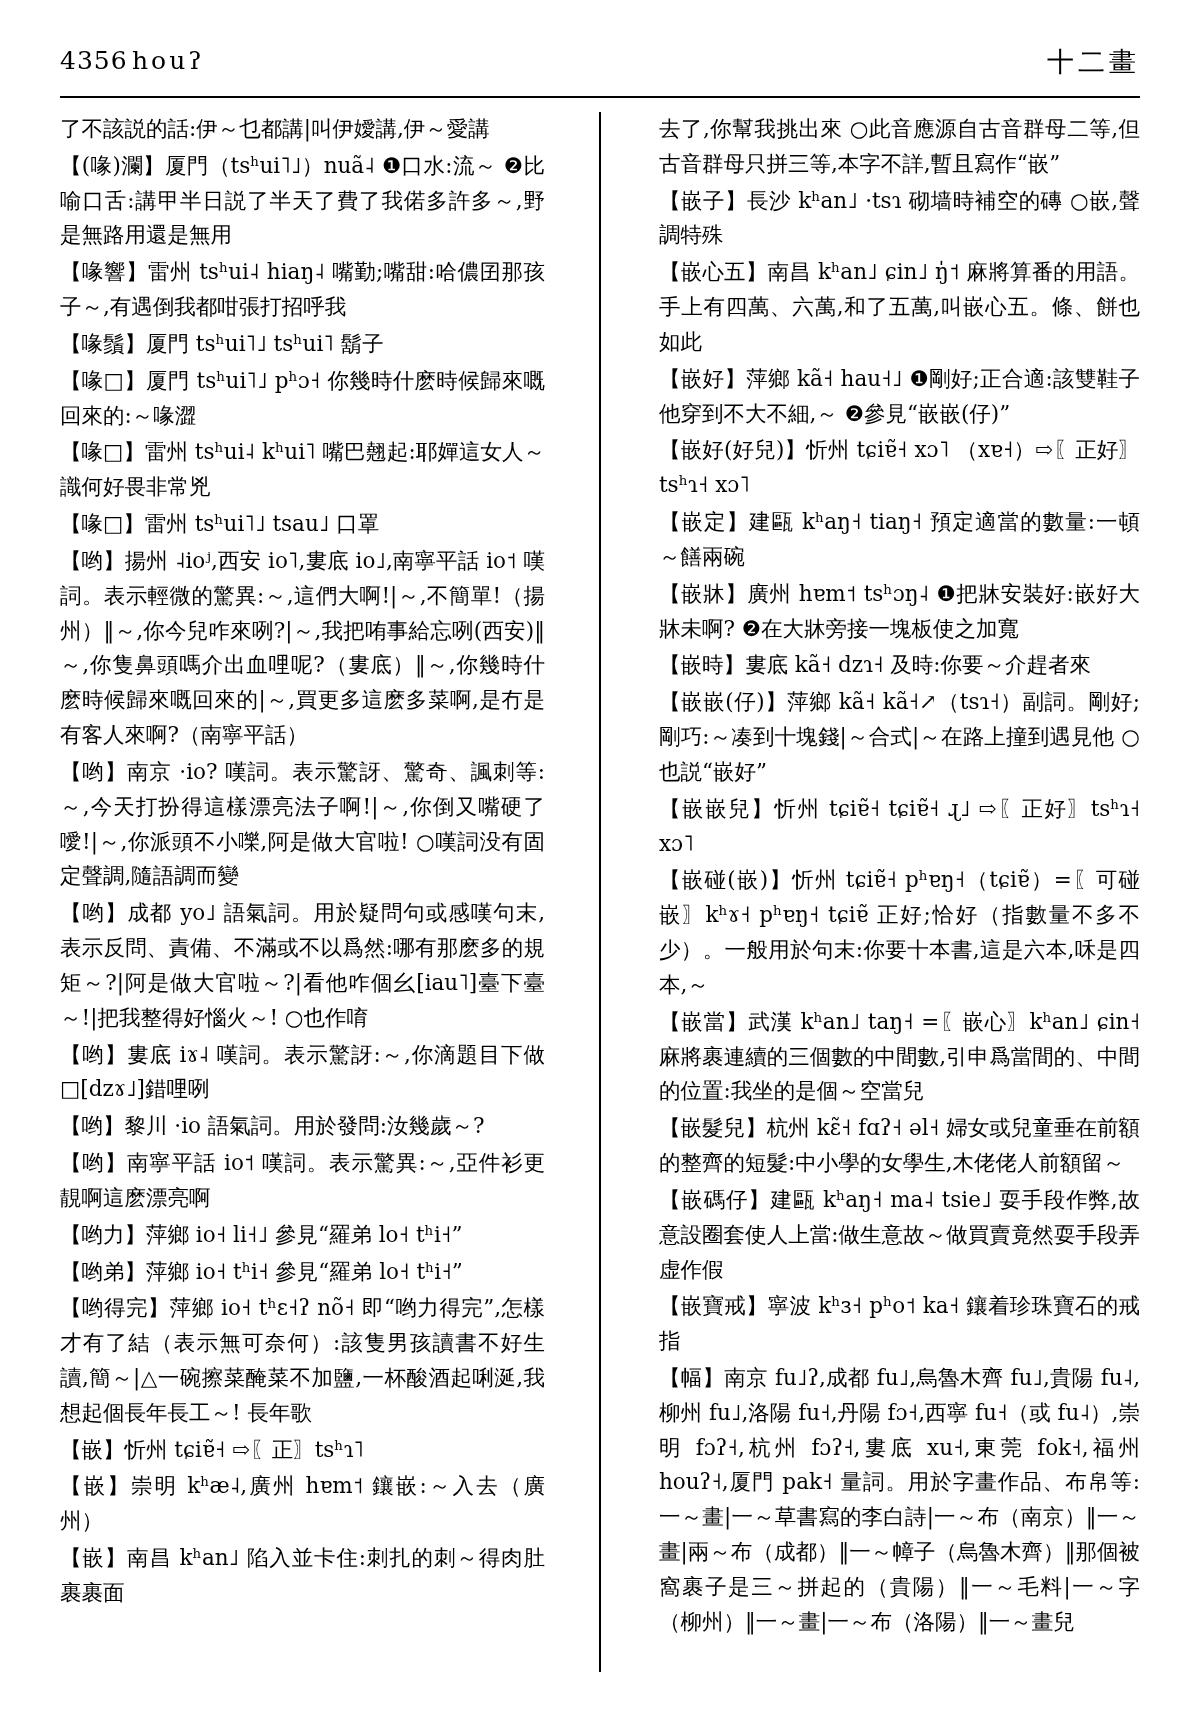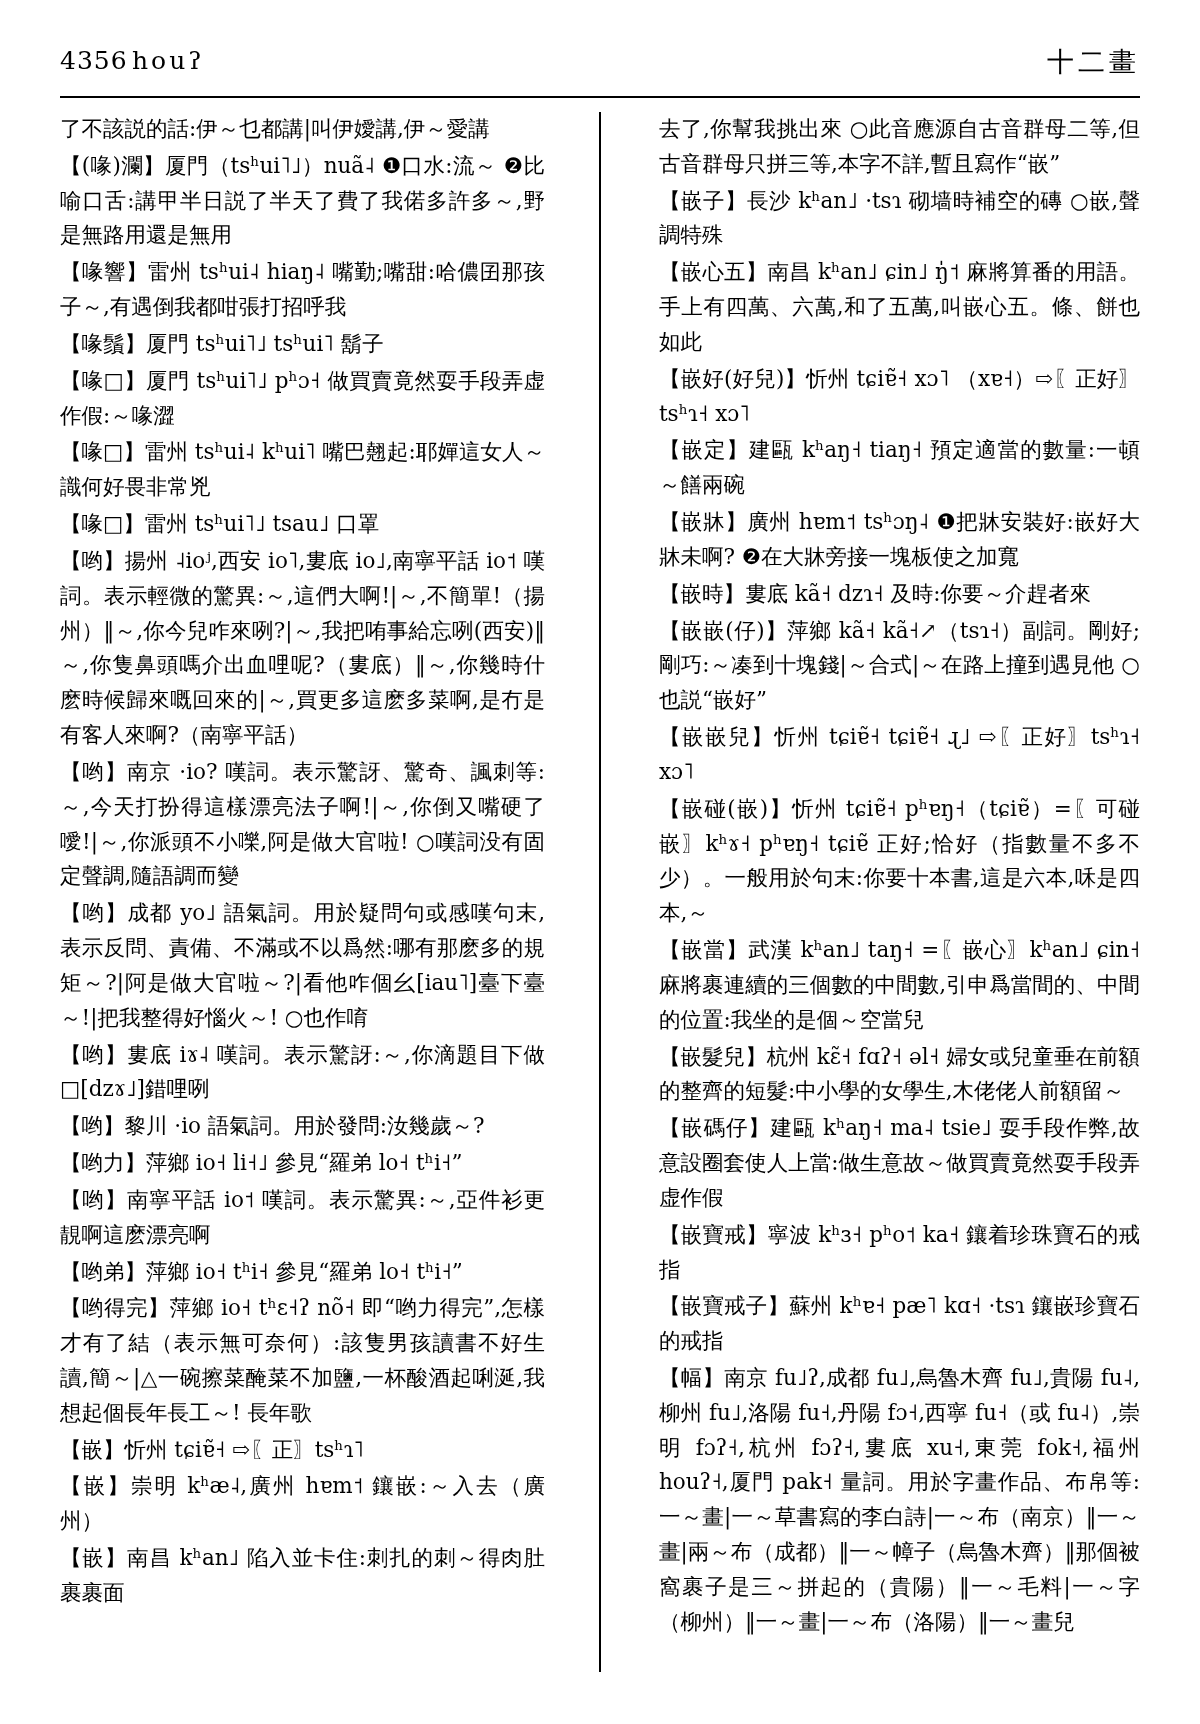--- a/index.html
+++ b/index.html
@@ -102,51 +102,51 @@
     <div class="section-head">十二畫</div>
   </div>
   <div class="rule"></div>
 
   <div class="columns">
     <div class="col col-left">
       <div class="entry">了不該説的話:伊～乜都講|叫伊嬡講,伊～愛講</div>
       <div class="entry">【(喙)瀾】厦門（tsʰui˥˩）nuã˨ ❶口水:流～ ❷比喻口舌:講甲半日説了半天了費了我偌多許多～,野是無路用還是無用</div>
       <div class="entry">【喙響】雷州 tsʰui˨ hiaŋ˨ 嘴勤;嘴甜:哈儂囝那孩子～,有遇倒我都咁張打招呼我</div>
       <div class="entry">【喙鬚】厦門 tsʰui˥˩ tsʰui˥ 鬍子</div>
-      <div class="entry">【喙□】厦門 tsʰui˥˩ pʰɔ˧ 做買賣竟然耍手段弄虚作假:～喙澀</div>
+      <div class="entry">【喙□】厦門 tsʰui˥˩ pʰɔ˧ 你幾時什麽時候歸來嘅回來的:～喙澀</div>
       <div class="entry">【喙□】雷州 tsʰui˨ kʰui˥ 嘴巴翹起:耶嬋這女人～識何好畏非常兇</div>
       <div class="entry">【喙□】雷州 tsʰui˥˩ tsau˩ 口罩</div>
       <div class="entry">【哟】揚州 ˨ioʲ,西安 io˥,婁底 io˩,南寧平話 io˦ 嘆詞。表示輕微的驚異:～,這們大啊!|～,不簡單!（揚州）‖～,你今兒咋來咧?|～,我把哊事給忘咧(西安)‖～,你隻鼻頭嗎介出血哩呢?（婁底）‖～,你幾時什麽時候歸來嘅回來的|～,買更多這麽多菜啊,是冇是有客人來啊?（南寧平話）</div>
       <div class="entry">【哟】南京 ·io? 嘆詞。表示驚訝、驚奇、諷刺等:～,今天打扮得這樣漂亮法子啊!|～,你倒又嘴硬了噯!|～,你派頭不小嚛,阿是做大官啦! ○嘆詞没有固定聲調,隨語調而變</div>
       <div class="entry">【哟】成都 yo˩ 語氣詞。用於疑問句或感嘆句末,表示反問、責備、不滿或不以爲然:哪有那麽多的規矩～?|阿是做大官啦～?|看他咋個幺[iau˥]臺下臺～!|把我整得好惱火～! ○也作唷</div>
       <div class="entry">【哟】婁底 iɤ˨ 嘆詞。表示驚訝:～,你滴題目下做□[dzɤ˩]錯哩咧</div>
       <div class="entry">【哟】黎川 ·io 語氣詞。用於發問:汝幾歲～?</div>
+      <div class="entry">【哟】南寧平話 io˦ 嘆詞。表示驚異:～,亞件衫更靚啊這麽漂亮啊</div>
       <div class="entry">【哟力】萍鄉 io˧ li˧˩ 參見“羅弟 lo˧ tʰi˧”</div>
-      <div class="entry">【哟】南寧平話 io˦ 嘆詞。表示驚異:～,亞件衫更靚啊這麽漂亮啊</div>
       <div class="entry">【哟弟】萍鄉 io˧ tʰi˧ 參見“羅弟 lo˧ tʰi˧”</div>
       <div class="entry">【哟得完】萍鄉 io˧ tʰɛ˧ʔ nõ˧ 即“哟力得完”,怎樣才有了結（表示無可奈何）:該隻男孩讀書不好生讀,簡～|△一碗擦菜醃菜不加鹽,一杯酸酒起唎涎,我想起個長年長工～! 長年歌</div>
       <div class="entry">【嵌】忻州 tɕiɐ̃˧ ⇨〖正〗tsʰɿ˥</div>
       <div class="entry">【嵌】崇明 kʰæ˨,廣州 hɐm˦ 鑲嵌:～入去（廣州）</div>
       <div class="entry">【嵌】南昌 kʰan˩ 陷入並卡住:刺扎的刺～得肉肚裹裹面</div>
     </div>
 
     <div class="divider"></div>
 
     <div class="col col-right">
       <div class="entry">去了,你幫我挑出來 ○此音應源自古音群母二等,但古音群母只拼三等,本字不詳,暫且寫作“嵌”</div>
       <div class="entry">【嵌子】長沙 kʰan˩ ·tsɿ 砌墙時補空的磚 ○嵌,聲調特殊</div>
       <div class="entry">【嵌心五】南昌 kʰan˩ ɕin˩ ŋ̍˦ 麻將算番的用語。手上有四萬、六萬,和了五萬,叫嵌心五。條、餅也如此</div>
+      <div class="entry">【嵌好】萍鄉 kã˧ hau˧˩ ❶剛好;正合適:該雙鞋子他穿到不大不細,～ ❷參見“嵌嵌(仔)”</div>
       <div class="entry">【嵌好(好兒)】忻州 tɕiɐ̃˧ xɔ˥ （xɐ˧）⇨〖正好〗tsʰɿ˧ xɔ˥</div>
       <div class="entry">【嵌定】建甌 kʰaŋ˧ tiaŋ˧ 預定適當的數量:一頓～饍兩碗</div>
       <div class="entry">【嵌牀】廣州 hɐm˦ tsʰɔŋ˨ ❶把牀安裝好:嵌好大牀未啊? ❷在大牀旁接一塊板使之加寬</div>
       <div class="entry">【嵌時】婁底 kã˧ dzɿ˧ 及時:你要～介趕者來</div>
       <div class="entry">【嵌嵌(仔)】萍鄉 kã˧ kã˧↗（tsɿ˧）副詞。剛好;剛巧:～凑到十塊錢|～合式|～在路上撞到遇見他 ○也説“嵌好”</div>
       <div class="entry">【嵌嵌兒】忻州 tɕiɐ̃˧ tɕiɐ̃˧ ɻ˩ ⇨〖正好〗tsʰɿ˧ xɔ˥</div>
       <div class="entry">【嵌碰(嵌)】忻州 tɕiɐ̃˧ pʰɐŋ˧（tɕiɐ̃）=〖可碰嵌〗kʰɤ˧ pʰɐŋ˧ tɕiɐ̃ 正好;恰好（指數量不多不少）。一般用於句末:你要十本書,這是六本,咊是四本,～</div>
       <div class="entry">【嵌當】武漢 kʰan˩ taŋ˧ =〖嵌心〗kʰan˩ ɕin˧ 麻將裹連續的三個數的中間數,引申爲當間的、中間的位置:我坐的是個～空當兒</div>
       <div class="entry">【嵌髮兒】杭州 kɛ̃˧ fɑʔ˧ əl˧ 婦女或兒童垂在前額的整齊的短髮:中小學的女學生,木佬佬人前額留～</div>
       <div class="entry">【嵌碼仔】建甌 kʰaŋ˧ ma˨ tsie˩ 耍手段作弊,故意設圈套使人上當:做生意故～做買賣竟然耍手段弄虚作假</div>
       <div class="entry">【嵌寶戒】寧波 kʰɜ˧ pʰo˦ ka˧ 鑲着珍珠寶石的戒指</div>
-      <div class="entry">【嵌寶戒子】蘇州 kʰɐ˧ pæ˥ kɑ˧ ·tsɿ 鑲嵌珍寶石的戒指</div>
       <div class="entry">【幅】南京 fu˩ʔ,成都 fu˩,烏魯木齊 fu˩,貴陽 fu˨,柳州 fu˩,洛陽 fu˧,丹陽 fɔ˧,西寧 fu˧（或 fu˨）,崇明 fɔʔ˧,杭州 fɔʔ˧,婁底 xu˧,東莞 fok˧,福州 houʔ˧,厦門 pak˧ 量詞。用於字畫作品、布帛等:一～畫|一～草書寫的李白詩|一～布（南京）‖一～畫|兩～布（成都）‖一～幛子（烏魯木齊）‖那個被窩裹子是三～拼起的（貴陽）‖一～毛料|一～字（柳州）‖一～畫|一～布（洛陽）‖一～畫兒</div>
     </div>
   </div>
 </div>
 
 </body></html>

